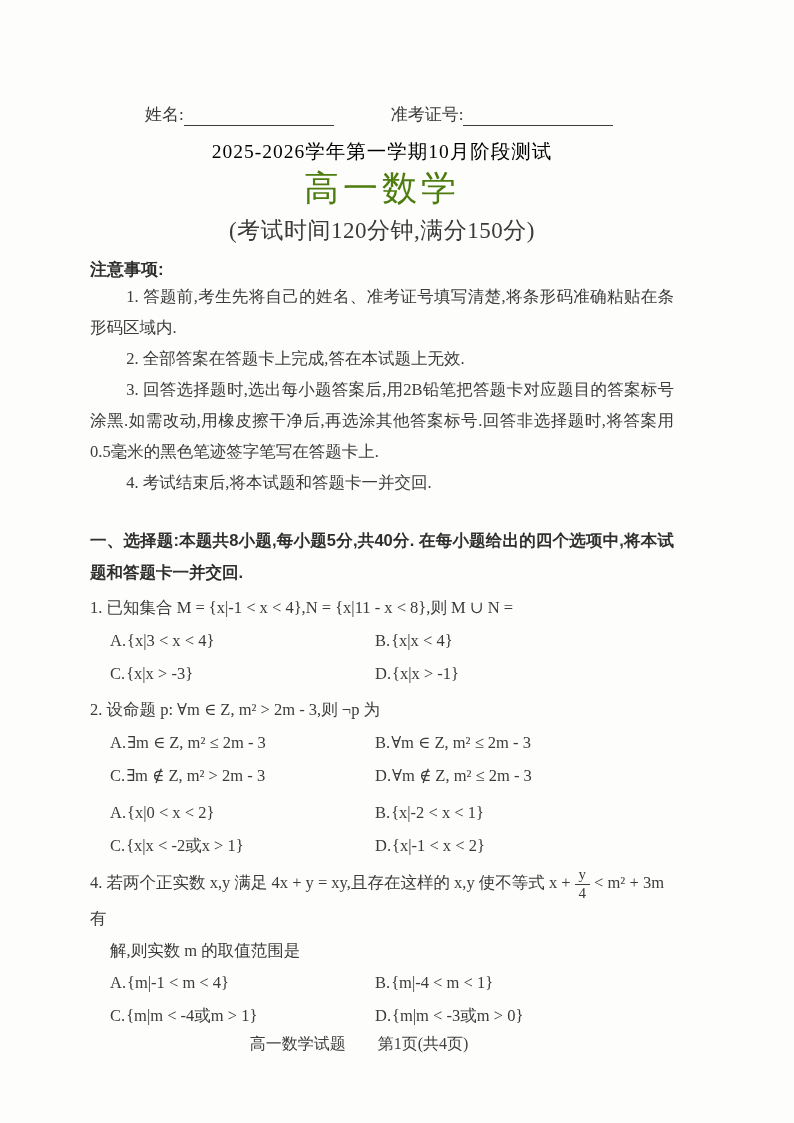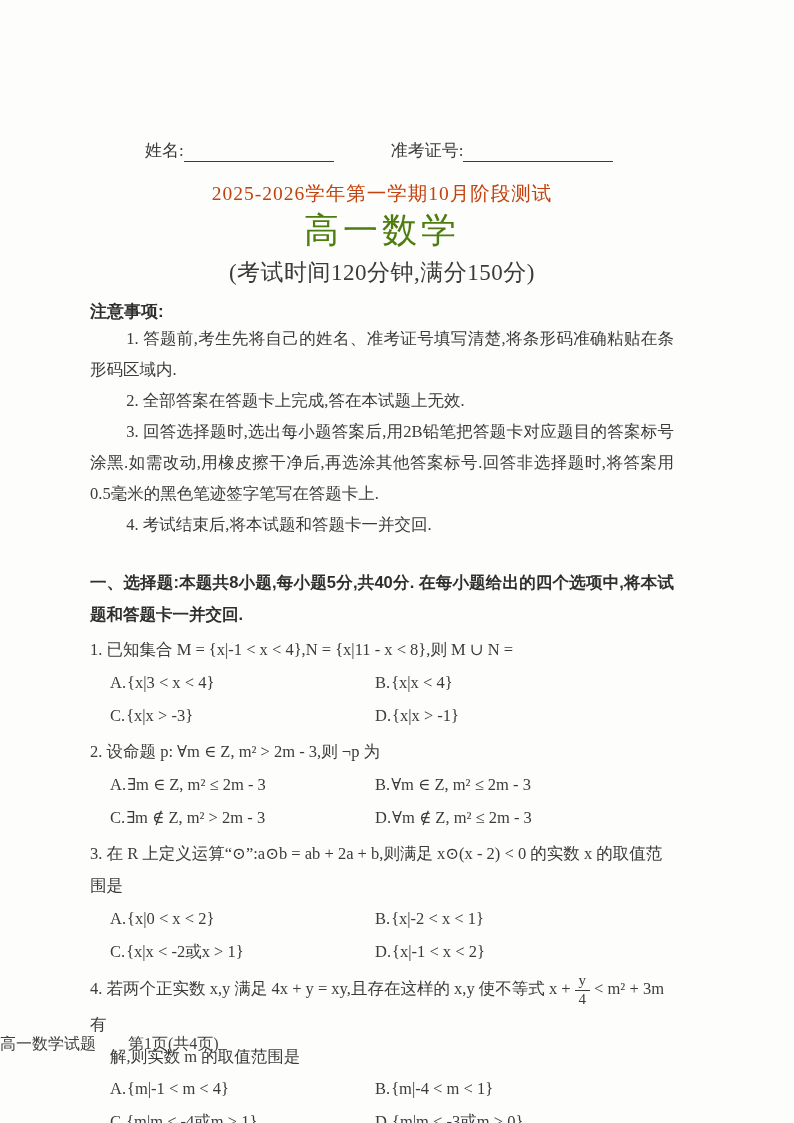--- a/index.html
+++ b/index.html
@@ -17,39 +17,39 @@
     overflow:hidden;
   }
   
   .header-fields {
     display:flex; align-items:flex-end;
     margin-top:103px;
     padding-left:55px;
     font-size:17px;
   }
   .field-group { display:flex; align-items:flex-end; }
-  .field-group + .field-group { margin-left:57px;margin-top:36px; }
+  .field-group + .field-group { margin-left:57px; }
   .fill-line {
     display:inline-block;
     width:150px; height:16px;
     border-bottom:1.5px solid #3c3c3c;
   }
   .secrecy {
     margin-top:24px;
     font-weight:700;
     font-size:17px;
     color:#2f2f2f;
     font-family:"Liberation Sans","DejaVu Sans",sans-serif;
   }
   .session-title {
     text-align:center;
     font-size:19.5px;
-    margin-top:18px;
+    margin-top:12px;
     letter-spacing:1px;
-    color:#c2410c;
+    color:#000000;
   }
   .subject-title {
     text-align:center;
     font-size:35px;
     line-height:46px;
     margin-top:1px;
     letter-spacing:4px;
     color:#4d7c0f;
   }
   .exam-info {
@@ -98,21 +98,21 @@
     margin:0 4px;
   }
   .frac .num { display:block; border-bottom:1.2px solid #3b3b3b; padding:0 4px 1px; }
   .frac .den { display:block; padding-top:1px; }
   .q4-stem { line-height:34px; }
   .footer {
     position:absolute;
     left:0; right:0;
     top:1034px;
     display:flex;
-    justify-content:flex-start;
+    justify-content:center;
     gap:32px;
     font-size:16px;
     color:#3f3f3f;
   }
 </style>
 </head>
 <body>
 
 <div class="page">
 
@@ -156,21 +156,20 @@
     <p class="stem">2. 设命题 p: ∀m ∈ Z, m² &gt; 2m - 3,则 ¬p 为</p>
     <div class="options">
       <div><span class="opt-label">A.</span><span>∃m ∈ Z, m² ≤ 2m - 3</span></div>
       <div><span class="opt-label">B.</span><span>∀m ∈ Z, m² ≤ 2m - 3</span></div>
       <div><span class="opt-label">C.</span><span>∃m ∉ Z, m² &gt; 2m - 3</span></div>
       <div><span class="opt-label">D.</span><span>∀m ∉ Z, m² ≤ 2m - 3</span></div>
     </div>
   </div>
 
   <div class="question">
-    <p class="stem">3. 在 R 上定义运算“⊙”:a⊙b = ab + 2a + b,则满足 x⊙(x - 2) &lt; 0 的实数 x 的取值范围是</p>
     <div class="options">
       <div><span class="opt-label">A.</span><span>{x|0 &lt; x &lt; 2}</span></div>
       <div><span class="opt-label">B.</span><span>{x|-2 &lt; x &lt; 1}</span></div>
       <div><span class="opt-label">C.</span><span>{x|x &lt; -2或x &gt; 1}</span></div>
       <div><span class="opt-label">D.</span><span>{x|-1 &lt; x &lt; 2}</span></div>
     </div>
   </div>
 
   <div class="question">
     <p class="stem q4-stem">

